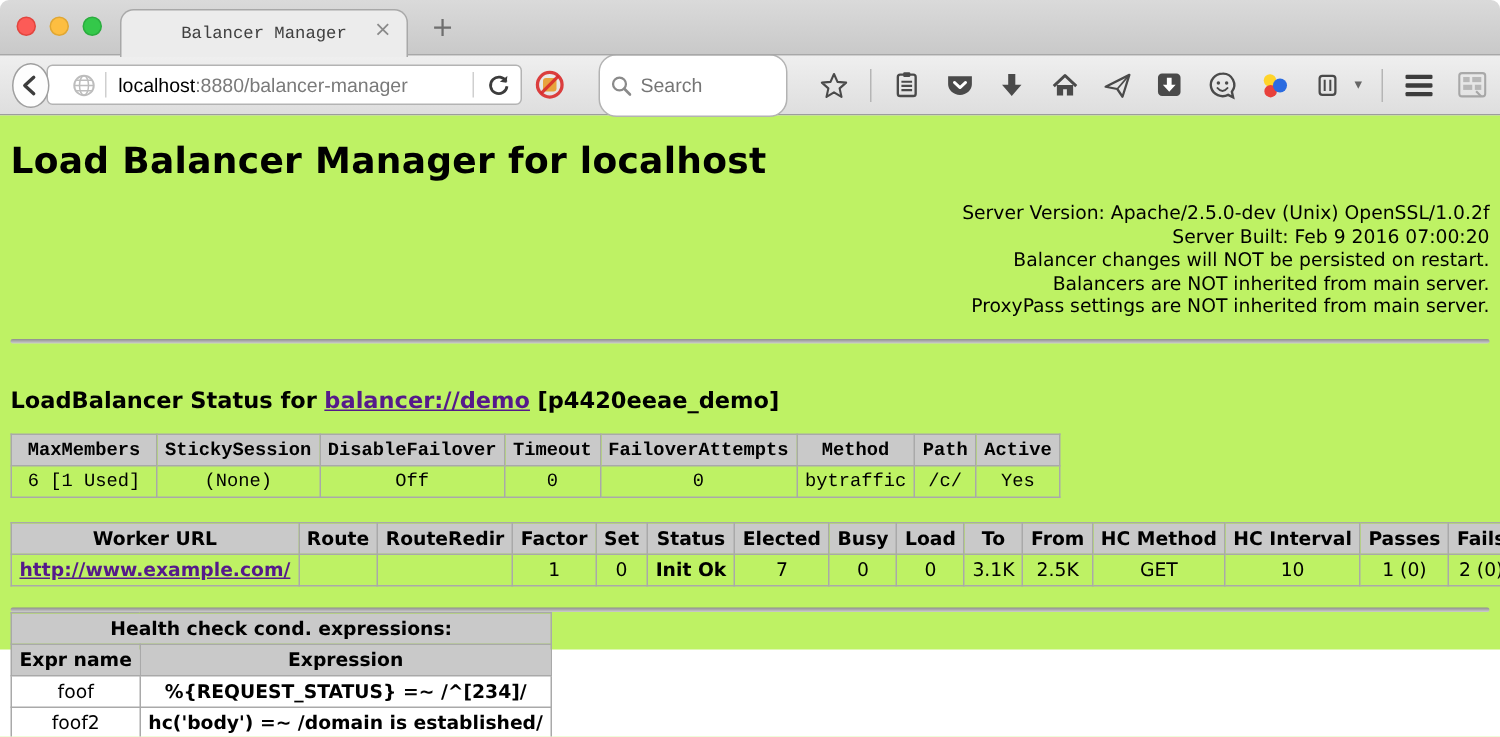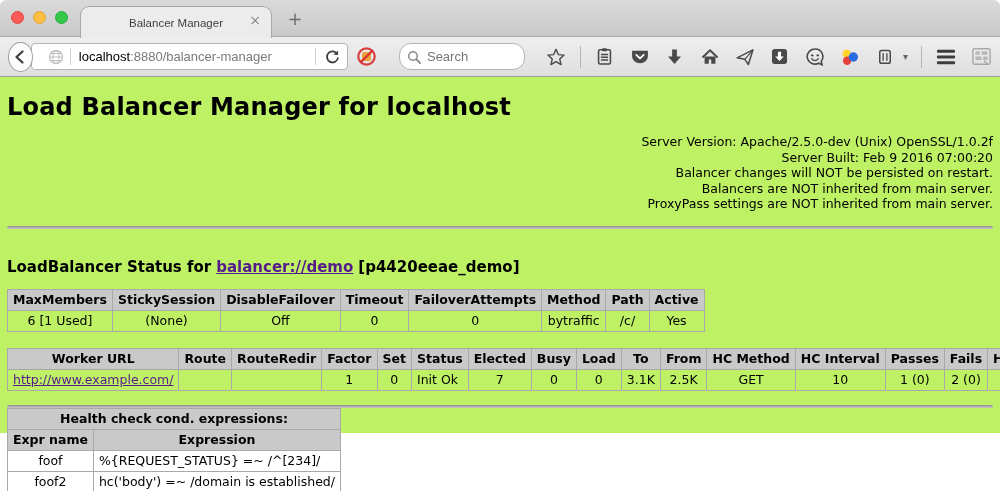--- a/index.html
+++ b/index.html
@@ -11,39 +11,39 @@
   .titlebar { position:relative; height:37px;
     background:linear-gradient(#dadada,#c9c9c9); border-bottom:1px solid #a8a8a8; }
   .traffic-lights { position:absolute; left:11px; top:11px; display:flex; gap:9px; }
   .tl { width:13px; height:13px; border-radius:50%; display:inline-block; }
   .tl.red   { background:#fc5b57; border:1px solid #e2453e; }
   .tl.yellow{ background:#fdbe41; border:1px solid #e0a733; }
   .tl.green { background:#34c84a; border:1px solid #2aad3e; }
   .tab { position:absolute; left:80px; top:6px; width:192px; height:32px;
     background:#ececec; border:1px solid #a8a8a8; border-bottom:none;
     border-radius:9px 9px 0 0; display:flex; align-items:center; justify-content:center; }
-  .tab-title { font-size:11.5px; color:#404040; font-family:Liberation Sans, sans-serif; }
+  .tab-title { font-size:11.5px; color:#404040; font-family:Liberation Mono, monospace; }
   .tab-close { position:absolute; right:10px; top:5px; font-size:14px; color:#8a8a8a; cursor:default; }
   .new-tab { position:absolute; left:284px; top:8px; font-size:18px; color:#6f6f6f; width:22px; text-align:center; }
 
   
   .toolbar { height:40px; background:linear-gradient(#efefef,#dedede);
     border-bottom:1px solid #9d9d9d; display:flex; align-items:center; padding:0 8px; }
   .back-btn { width:30px; height:30px; border-radius:50%; background:#fdfdfd;
     border:1px solid #9f9f9f; display:flex; align-items:center; justify-content:center;
     margin-right:4px; z-index:2; }
   .urlbar { height:27px; width:386px; background:#fff; border:1px solid #b3b3b3;
     border-radius:4px; display:flex; align-items:center; padding:0 6px; margin-left:-6px; }
   .urlbar .globe { opacity:.45; margin:0 6px 0 10px; }
   .url-sep { width:1px; height:17px; background:#cfcfcf; margin-right:8px; }
   .url-text { font-size:13px; color:#000; white-space:nowrap; flex:1;
     font-family:"Liberation Sans",sans-serif; }
   .url-rest { color:#7a7a7a; }
   .reload-wrap { display:flex; align-items:center; }
-  .searchbar { height:27px; width:133px; background:#fff; border:1px solid #b3b3b3;
+  .searchbar { height:42px; width:133px; background:#fff; border:1px solid #b3b3b3;
     border-radius:12px; display:flex; align-items:center; padding:0 7px; margin-left:22px; }
   .searchbar input { border:none; outline:none; width:90px; font-size:13px;
     color:#333; margin-left:6px; background:transparent; font-family:"Liberation Sans",sans-serif; }
   .blocked { margin-left:8px; }
   .tb-icons { display:flex; align-items:center; margin-left:20px; gap:13px; }
   .vsep { width:1px; height:22px; background:#b5b5b5; }
   .icon-btn { display:flex; align-items:center; justify-content:center; width:22px; height:24px; }
   .caret { font-size:10px; color:#666; margin-left:-6px; }
   .dim { opacity:.5; }
 
@@ -55,23 +55,23 @@
     background:linear-gradient(#8e8e8e,#cdcdcd); border-radius:2px; }
   .status-heading { margin-top:29px; font-size:15px; font-weight:bold; }
   .plink { color:#551a8b; text-decoration:underline; font-weight:bold; cursor:pointer; margin:0 5px; }
   .suffix { margin-left:0px; }
 
   table { border-collapse:collapse; font-size:12.5px; table-layout:fixed; }
   th, td { border:1px solid #a9a9a9; padding:2px 5px; text-align:center;
     overflow:hidden; white-space:nowrap; height:21px; }
   th { background:#c9c9c9; font-weight:bold; }
   table { border:1px solid #8d8d8d; }
-  .t1 { margin-top:13px; }
+  .t1 { margin-top:13px;font-family:Liberation Mono, monospace; }
   .t2 { margin-top:16px; }
-  .t2 td.left, .t3 td.left { text-align:left; }
+  .t2 td.left, .t3 td.left { text-align:center;font-weight:bold; }
   .hr-mid { margin-top:7px; }
   .t3 { margin-top:0; }
   .t3 th.span { text-align:center; }
   a.wlink { color:#551a8b; text-decoration:underline; cursor:pointer; }
 
   svg { display:block; }
 </style>
 </head>
 <body>
 

